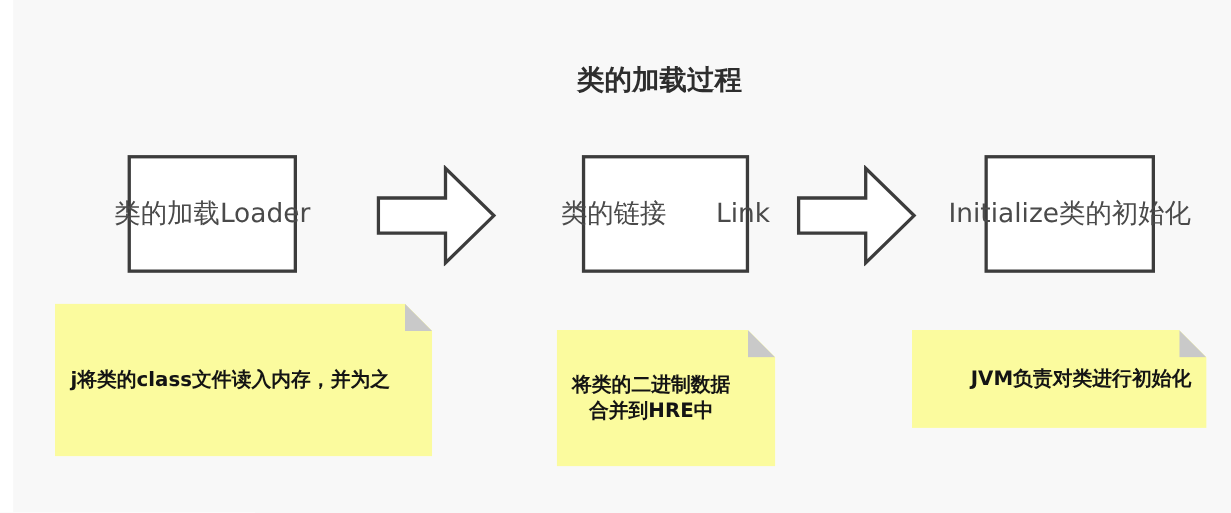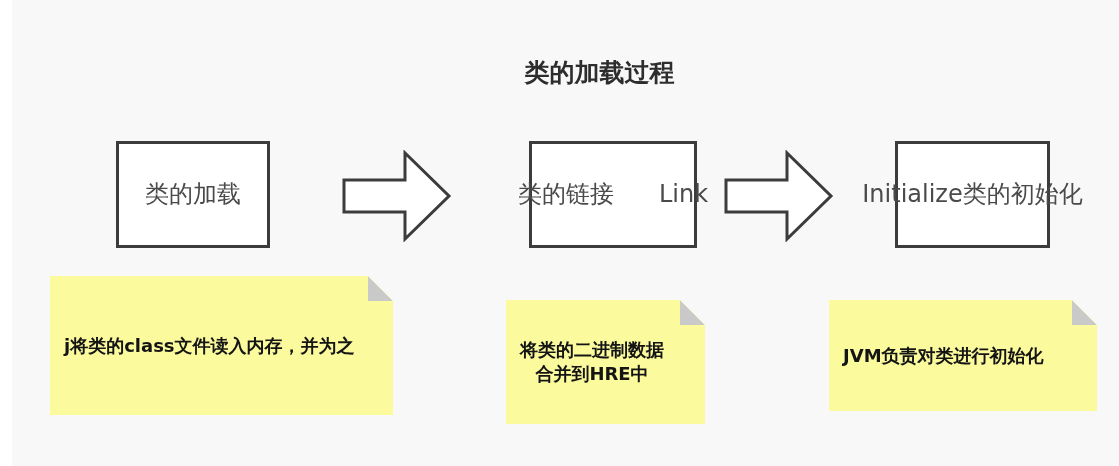--- a/index.html
+++ b/index.html
@@ -44,21 +44,21 @@
     flex-direction: row;
     align-items: center;
     justify-content: center;
     color: var(--box-text);
     font-size: 24px;
     line-height: 33px;
     text-align: center;
     white-space: nowrap;
   }
   .box1 { left: 104px; width: 154px; }
-  .box2 { left: 517px; width: 168px; gap: 45px; }
+  .box2 { left: 517px; width: 152px; gap: 45px; }
   .box3 { left: 883px; width: 155px; }
 
   .arrow { position: absolute; top: 150px; width: 110px; height: 92px; }
   .arrow1 { left: 330px; }
   .arrow2 { left: 712px; }
   .arrow polygon {
     fill: var(--box-fill);
     stroke: var(--box-border);
     stroke-width: 3;
     stroke-linejoin: miter;
@@ -73,40 +73,41 @@
     align-items: center;
     padding: 0 14px;
     color: var(--note-text);
     font-size: 18px;
     font-weight: bold;
     line-height: 24px;
     white-space: nowrap;
   }
   .note1 { left: 38px;  top: 276px; width: 343px; height: 139px; }
   .note2 { left: 494px; top: 300px; width: 199px; height: 124px; text-align: center; }
-  .note3 { left: 817px; top: 300px; width: 268px; height: 111px; }
+  .note3 { left: 817px; top: 300px; width: 268px; height: 89px; justify-content: flex-end; }
   .fold {
     position: absolute;
     top: 0;
     right: 0;
     width: 25px;
     height: 25px;
     background: var(--note-fold);
     clip-path: polygon(0 0, 100% 100%, 0 100%);
   }
 </style>
 </head>
 <body>
 
 <div class="canvas">
 
   <div class="title">类的加载过程</div>
 
   <div class="box box1">
     <div>类的加载</div>
+    <div>Loader</div>
   </div>
 
   <svg class="arrow arrow1" viewBox="0 0 110 92" aria-hidden="true">
     <polygon points="2,30 63,30 63,3 107,46 63,89 63,62 2,62"></polygon>
   </svg>
 
   <div class="box box2">
     <div>类的链接</div>
     <div>Link</div>
   </div>

